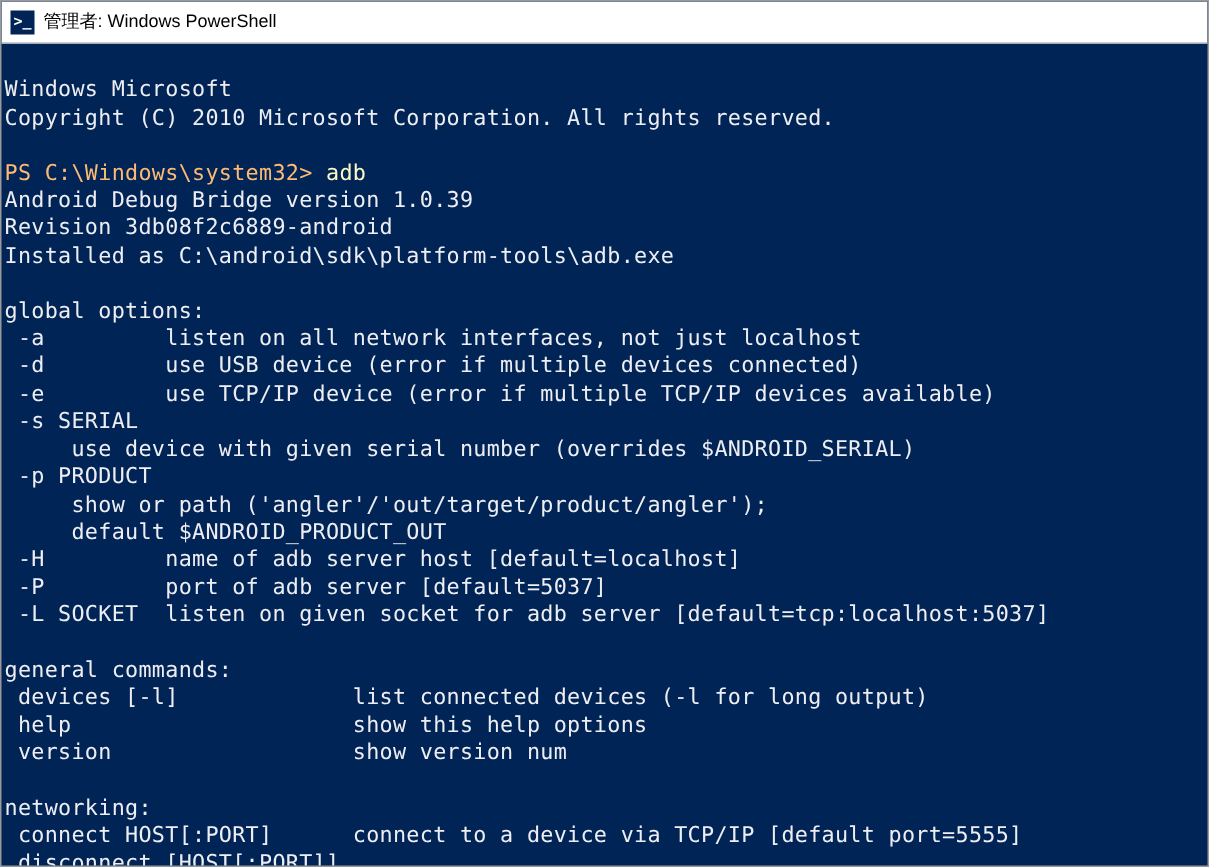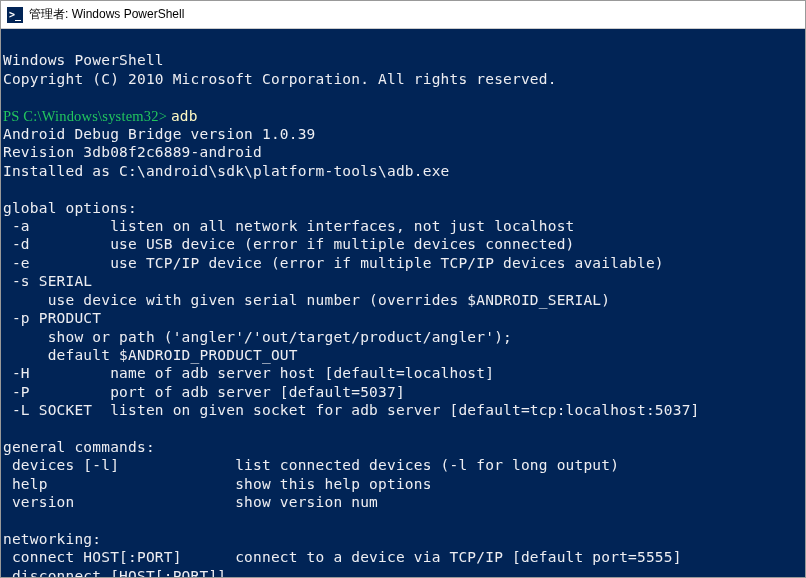--- a/index.html
+++ b/index.html
@@ -37,33 +37,33 @@
     font-family: "Meiryo UI", "Segoe UI", sans-serif;
     font-size: 12px;
   }
   .terminal {
     padding: 4px 2px;
     color: #eeeef2;
     white-space: pre;
     line-height: 18.4px;
     letter-spacing: 0.2px;
   }
-  .prompt { color: #22c55e; font-family: Liberation Serif, serif; }
+  .prompt { color: #fdba74; }
   .cmd { color: #fef9c3; }
 </style>
 </head>
 <body>
 
 <div class="titlebar">
   <div class="titlebar-icon">&gt;_</div>
   <div class="titlebar-text">管理者: Windows PowerShell</div>
 </div>
 
 <div class="terminal">
-<span>Windows PowerShell</span>
+<span>Windows Microsoft</span>
 <span>Copyright (C) 2010 Microsoft Corporation. All rights reserved.</span>
 
 <span class="prompt">PS C:\Windows\system32&gt; </span><span class="cmd">adb</span>
 <span>Android Debug Bridge version 1.0.39</span>
 <span>Revision 3db08f2c6889-android</span>
 <span>Installed as C:\android\sdk\platform-tools\adb.exe</span>
 
 <span>global options:</span>
 <span> -a         listen on all network interfaces, not just localhost</span>
 <span> -d         use USB device (error if multiple devices connected)</span>

